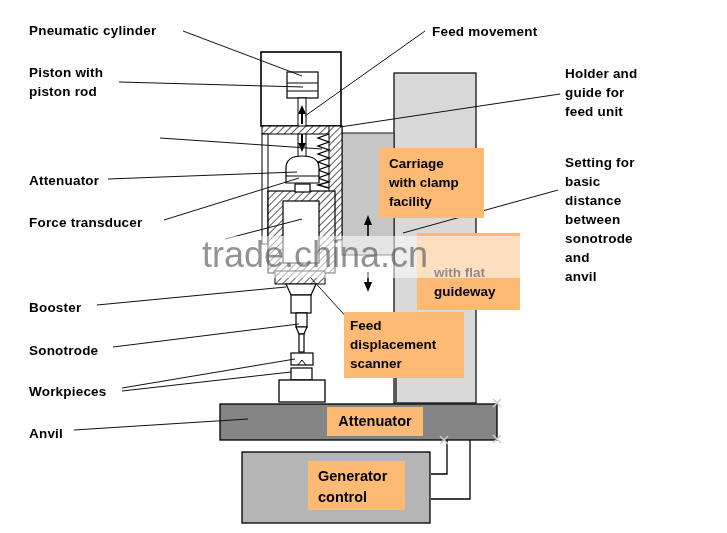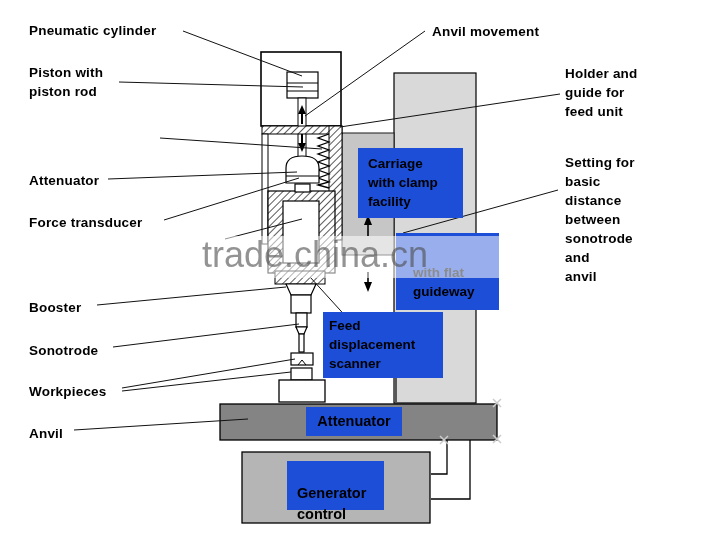--- a/index.html
+++ b/index.html
@@ -6,25 +6,25 @@
   #stage{
     position:relative;width:652px;height:533px;background:#ffffff;overflow:hidden;
     font-family:"Liberation Sans","DejaVu Sans",sans-serif;font-weight:bold;color:#000;
   }
   #drawing{position:absolute;left:0;top:0;z-index:1;}
   .lbl{
     position:absolute;z-index:2;font-size:13.5px;line-height:19px;
     white-space:pre-line;letter-spacing:0.2px;
   }
   .boxlbl{
-    position:absolute;z-index:2;background:#1d4ed8;box-sizing:border-box;
-    font-size:13.5px;line-height:19px;white-space:pre-line;
+    position:absolute;z-index:2;background:#fdba74;box-sizing:border-box;
+    font-size:13.5px;line-height:19px;white-space:pre-line;margin-left:21px;
   }
   #baseplate-label{display:flex;align-items:center;justify-content:center;font-size:14.5px;}
-  #generator-label{font-size:14.5px;line-height:21px;padding:22px 0 0 10px;}
+  #generator-label{font-size:14.5px;line-height:21px;padding:5px 0 0 10px;}
   #carriage-label{padding:6px 0 0 10px;}
   #guideway-label{padding:30px 0 12px 17px;}
   #scanner-label{padding:4px 0 0 6px;}
   #watermark-band{
     position:absolute;z-index:3;left:140px;top:236px;width:408px;height:42px;
     background:rgba(255,255,255,0.55);
   }
   #watermark-text{
     position:absolute;z-index:4;left:202px;top:233px;width:330px;
     font-family:Liberation Sans, sans-serif;font-weight:normal;
@@ -161,21 +161,21 @@
   <div class="lbl" style="left:29px;top:21px">Pneumatic cylinder</div>
   <div class="lbl" style="left:29px;top:63px">Piston with
 piston rod</div>
   <div class="lbl" style="left:29px;top:171px">Attenuator</div>
   <div class="lbl" style="left:29px;top:213px">Force transducer</div>
   <div class="lbl" style="left:29px;top:298px">Booster</div>
   <div class="lbl" style="left:29px;top:341px">Sonotrode</div>
   <div class="lbl" style="left:29px;top:382px">Workpieces</div>
   <div class="lbl" style="left:29px;top:424px">Anvil</div>
 
-  <div class="lbl" style="left:432px;top:22px">Anvil movement</div>
+  <div class="lbl" style="left:432px;top:22px">Feed movement</div>
   <div class="lbl" style="left:565px;top:153px">Setting for basic
 distance between
 sonotrode and
 anvil</div>
   <div class="lbl" style="left:565px;top:64px">Holder and
 guide for
 feed unit</div>
 
   <div class="boxlbl" id="carriage-label" style="left:358px;top:148px;width:105px;height:70px">Carriage
 with clamp

